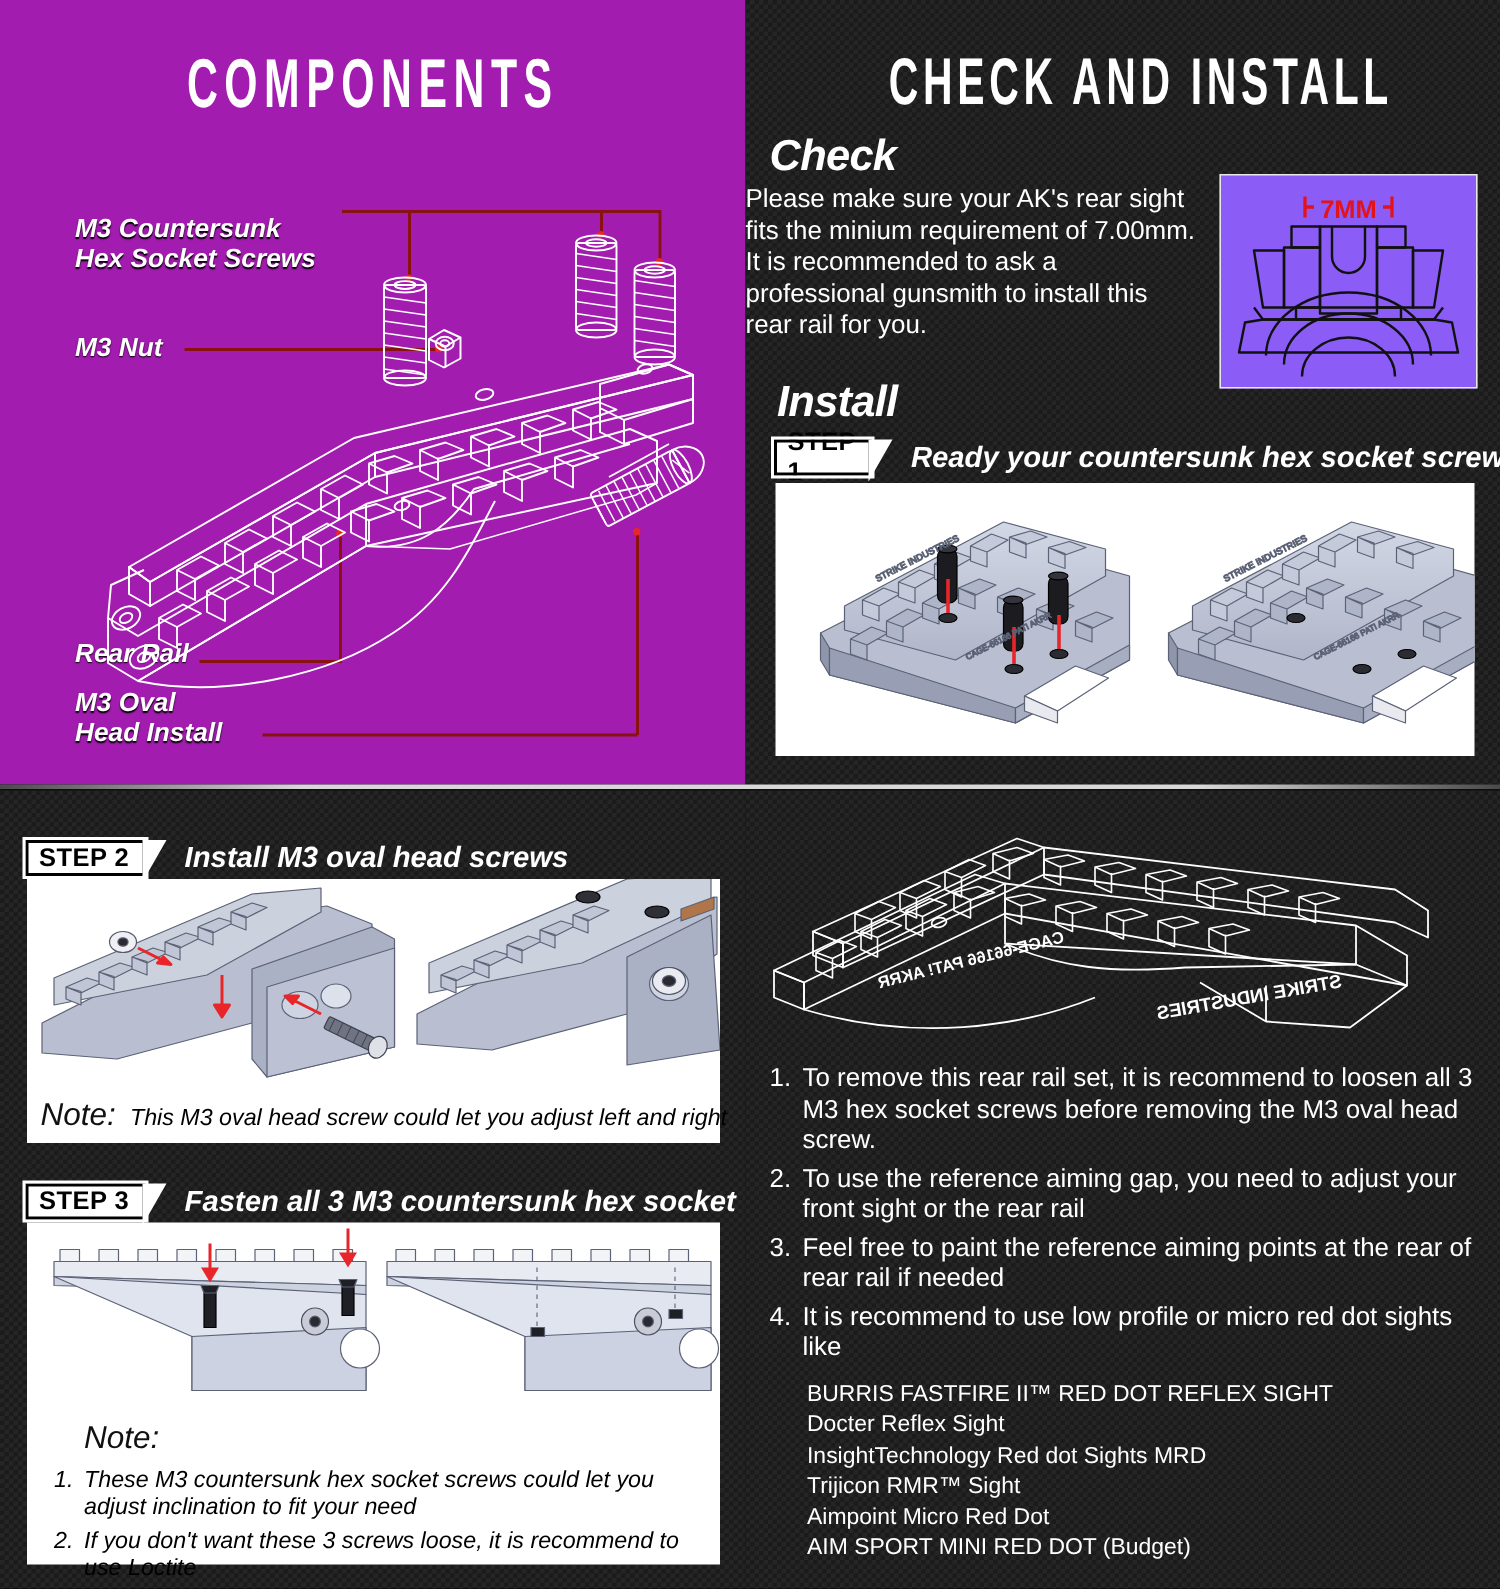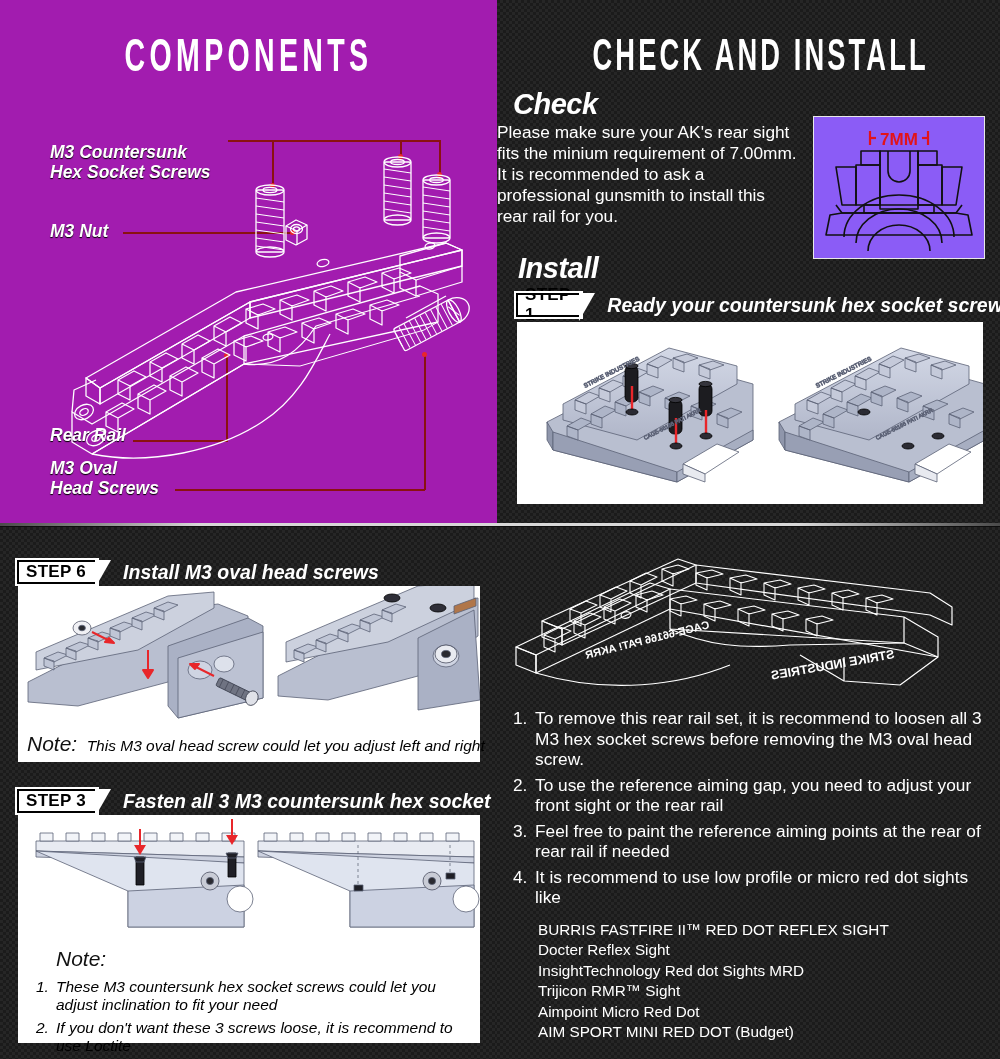--- a/index.html
+++ b/index.html
@@ -176,21 +176,21 @@
     <div class="comp-label" style="left:50px;top:221px;">M3 Nut</div>
     <div class="lead lead-h" style="left:123px;top:232px;width:170px;"></div>
     <div class="dot" style="left:290px;top:230px;"></div>
 
     <div class="comp-label" style="left:50px;top:425px;">Rear Rail</div>
     <div class="lead lead-h" style="left:133px;top:440px;width:95px;"></div>
     <div class="lead lead-v" style="left:226px;top:355px;height:86px;"></div>
     <div class="dot" style="left:224px;top:353px;"></div>
 
     <div class="comp-label" style="left:50px;top:458px;">M3 Oval
-Head Screws</div>
+Head Install</div>
     <div class="lead lead-h" style="left:175px;top:489px;width:250px;"></div>
     <div class="lead lead-v" style="left:424px;top:355px;height:135px;"></div>
     <div class="dot" style="left:422px;top:352px;"></div>
 
     <svg width="497" height="400" style="position:absolute;left:0;top:150px;">
       <g fill="none" stroke="#ffffff" stroke-width="1.3" stroke-linejoin="round">
 
         <g>
           <rect x="256" y="40" width="28" height="62" rx="2"></rect>
           <ellipse cx="270" cy="40" rx="14" ry="5"></ellipse>
@@ -453,21 +453,21 @@
         </g>
       </g>
     </svg>
   </div>
 
   <div class="panel carbon" id="steps-panel"></div>
 
   <div class="divider-h" style="top:523px;"></div>
 
   <div class="step-row" style="left:17px;top:560px;">
-    <div class="step-badge">STEP 6</div>
+    <div class="step-badge">STEP 2</div>
     <div class="step-text">Install M3 oval head screws</div>
   </div>
 
   <div class="card" style="left:18px;top:586px;width:462px;height:176px;">
     <svg width="462" height="140" viewBox="0 0 462 140">
       <g stroke="#5c6276" stroke-width="0.8" stroke-linejoin="round">
 
         <g>
           <path d="M10 96 L152 24 L200 18 L230 30 L230 56 L150 96 L60 120 L10 116 Z" fill="#b9bfd0"></path>
           <path d="M18 66 L150 10 L196 6 L196 22 L120 64 L18 84 Z" fill="#ccd1de"></path>

